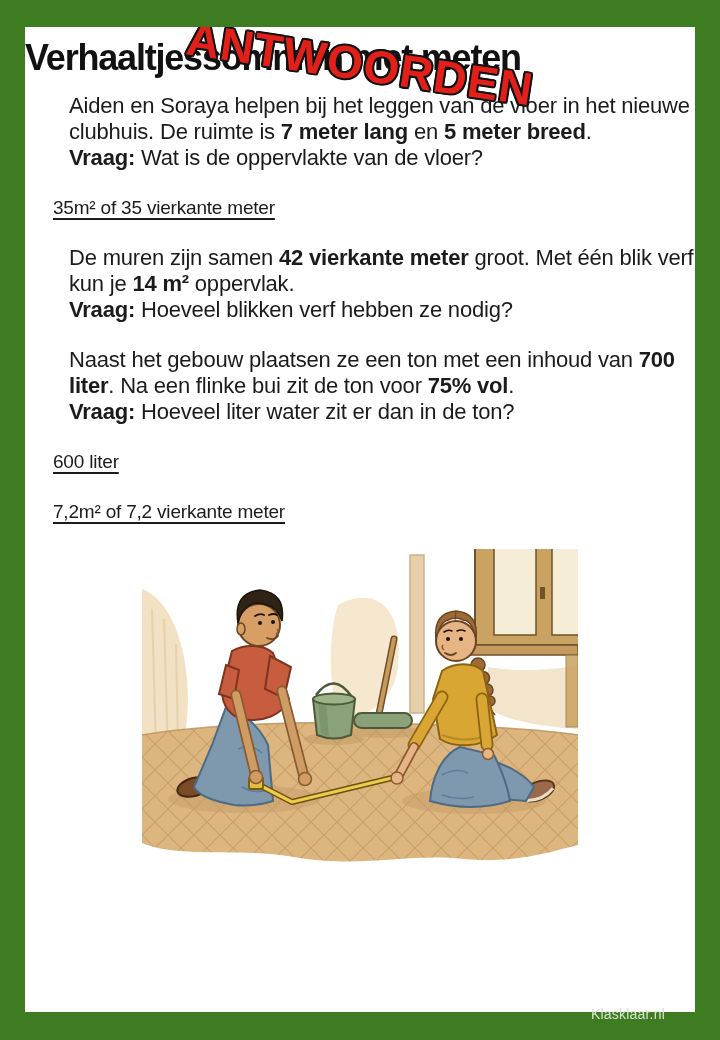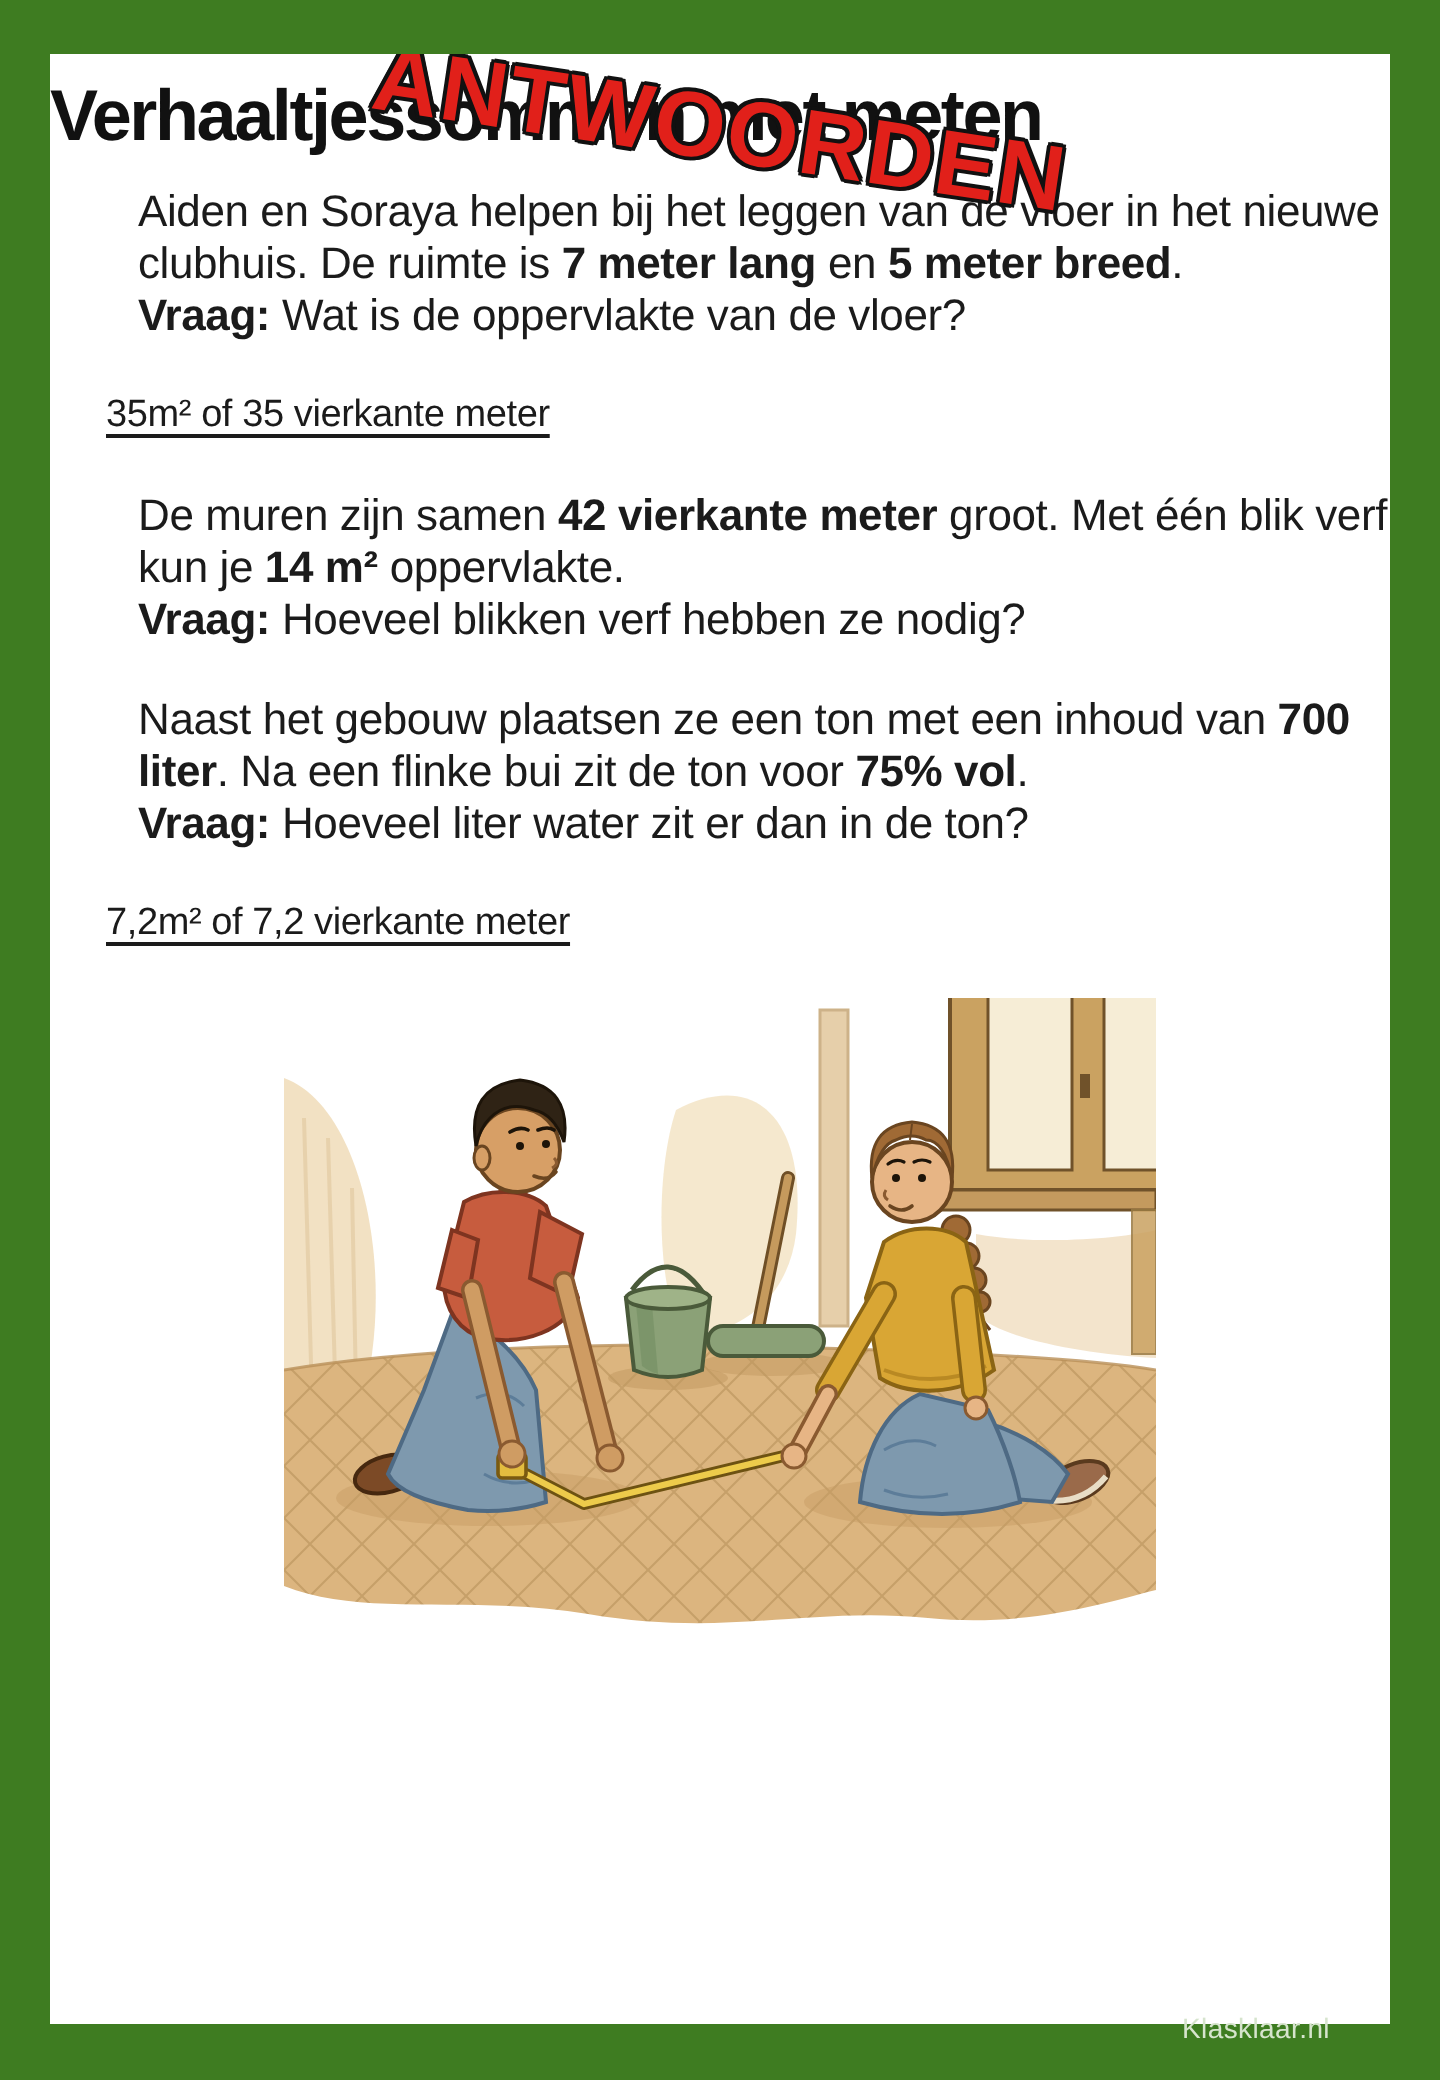--- a/index.html
+++ b/index.html
@@ -68,22 +68,23 @@
 
     <header class="title-block">
       <h1 class="title">Verhaaltjessommen met meten</h1>
       <div class="stamp">ANTWOORDEN</div>
     </header>
 
     <main class="content">
       <div id="problems">
           <p class="qtext"><span>Aiden en Soraya helpen bij het leggen van de vloer in het nieuwe</span><br><span>clubhuis. De ruimte is </span><span class="b">7 meter lang</span><span> en </span><span class="b">5 meter breed</span><span>.</span><br><span class="b">Vraag:</span><span> Wat is de oppervlakte van de vloer?</span></p>
           <p class="answer">35m² of 35 vierkante meter</p>
-          <p class="qtext"><span>De muren zijn samen </span><span class="b">42 vierkante meter</span><span> groot. Met één blik verf</span><br><span>kun je </span><span class="b">14 m²</span><span> oppervlakte.</span><br><span class="b">Vraag:</span><span> Hoeveel blikken verf hebben ze nodig?</span></p>
+          <p class="qtext"><span>De muren zijn samen </span><span class="b">42 vierkante meter</span><span> groot. Met één blik verf</span><br><span>kun je </span><span class="b">14 m²</span><span> oppervlak.</span><br><span class="b">Vraag:</span><span> Hoeveel blikken verf hebben ze nodig?</span></p>
           <p class="qtext"><span>Naast het gebouw plaatsen ze een ton met een inhoud van </span><span class="b">700</span><br><span class="b">liter</span><span>. Na een flinke bui zit de ton voor </span><span class="b">75% vol</span><span>.</span><br><span class="b">Vraag:</span><span> Hoeveel liter water zit er dan in de ton?</span></p>
+          <p class="answer">600 liter</p>
           <p class="answer">7,2m² of 7,2 vierkante meter</p>
         </div>
 
       <figure class="illustration" aria-label="Twee kinderen meten de vloer van het clubhuis met een rolmaat">
         <svg width="436" height="332" viewBox="0 0 436 332" xmlns="http://www.w3.org/2000/svg">
           <defs>
             <clipPath id="floorClip">
               <path d="M0,186 C60,176 150,172 230,174 C320,176 400,180 436,186 L436,332 L0,332 Z"></path>
             </clipPath>
             <pattern id="hatch" patternUnits="userSpaceOnUse" width="26" height="26">

